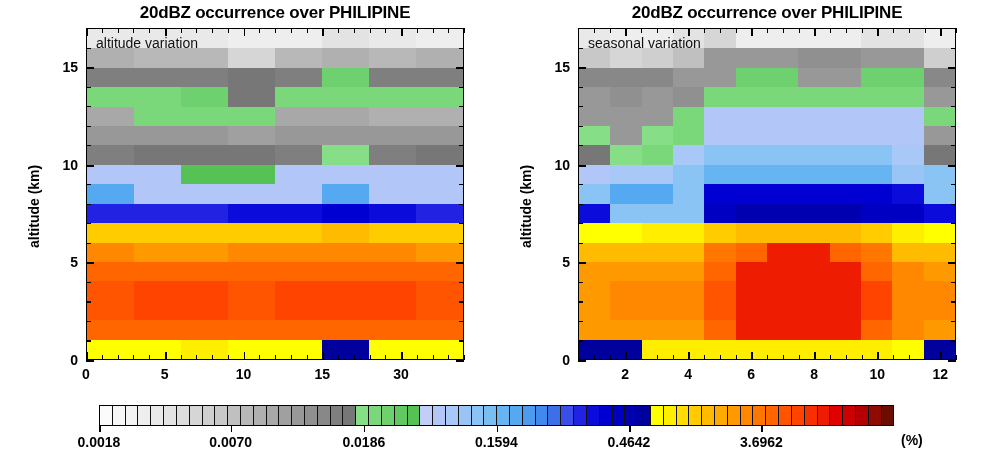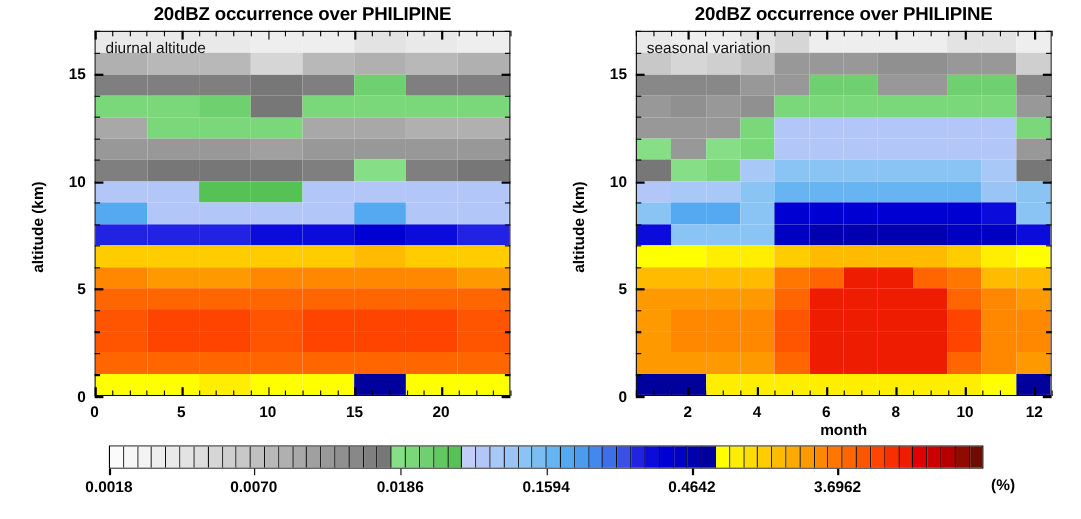--- a/index.html
+++ b/index.html
@@ -174,21 +174,21 @@
         <div class="cell" style="background: rgb(255, 102, 0);"></div>
         <div class="cell" style="background: rgb(255, 255, 0);"></div>
         <div class="cell" style="background: rgb(255, 255, 0);"></div>
         <div class="cell" style="background: rgb(255, 238, 0);"></div>
         <div class="cell" style="background: rgb(255, 255, 0);"></div>
         <div class="cell" style="background: rgb(255, 255, 0);"></div>
         <div class="cell" style="background: rgb(0, 0, 156);"></div>
         <div class="cell" style="background: rgb(255, 255, 0);"></div>
         <div class="cell" style="background: rgb(255, 255, 0);"></div>
       </div>
-    <div class="annot">diurnal altitude</div>
+    <div class="annot">altitude variation</div>
   </div>
   <div class="tickwrap" id="ticks-diurnal" style="left:0;top:0;width:378px;height:332px;">
       <div class="tick" style="left: 0px; top: 324px; width: 1.8px; height: 8px;"></div>
       <div class="tick" style="left: 0px; top: 0px; width: 1.8px; height: 8px;"></div>
       <div class="tick" style="left: 15.75px; top: 327px; width: 1.2px; height: 5px;"></div>
       <div class="tick" style="left: 15.75px; top: 0px; width: 1.2px; height: 5px;"></div>
       <div class="tick" style="left: 31.5px; top: 327px; width: 1.2px; height: 5px;"></div>
       <div class="tick" style="left: 31.5px; top: 0px; width: 1.2px; height: 5px;"></div>
       <div class="tick" style="left: 47.25px; top: 327px; width: 1.2px; height: 5px;"></div>
       <div class="tick" style="left: 47.25px; top: 0px; width: 1.2px; height: 5px;"></div>
@@ -231,21 +231,21 @@
       <div class="tick" style="left: 346.5px; top: 327px; width: 1.2px; height: 5px;"></div>
       <div class="tick" style="left: 346.5px; top: 0px; width: 1.2px; height: 5px;"></div>
       <div class="tick" style="left: 362.25px; top: 327px; width: 1.2px; height: 5px;"></div>
       <div class="tick" style="left: 362.25px; top: 0px; width: 1.2px; height: 5px;"></div>
       <div class="tick" style="left: 378px; top: 327px; width: 1.2px; height: 5px;"></div>
       <div class="tick" style="left: 378px; top: 0px; width: 1.2px; height: 5px;"></div>
       <div class="ticklab" style="left: 0px; top: 338px;">0</div>
       <div class="ticklab" style="left: 78.75px; top: 338px;">5</div>
       <div class="ticklab" style="left: 157.5px; top: 338px;">10</div>
       <div class="ticklab" style="left: 236.25px; top: 338px;">15</div>
-      <div class="ticklab" style="left: 315px; top: 338px;">20</div>
+      <div class="ticklab" style="left: 315px; top: 338px;">30</div>
       <div class="tick" style="left: 0px; top: 332px; width: 8px; height: 1.8px;"></div>
       <div class="tick" style="left: 370px; top: 332px; width: 8px; height: 1.8px;"></div>
       <div class="tick" style="left: 0px; top: 312.471px; width: 5px; height: 1.2px;"></div>
       <div class="tick" style="left: 373px; top: 312.471px; width: 5px; height: 1.2px;"></div>
       <div class="tick" style="left: 0px; top: 292.941px; width: 5px; height: 1.2px;"></div>
       <div class="tick" style="left: 373px; top: 292.941px; width: 5px; height: 1.2px;"></div>
       <div class="tick" style="left: 0px; top: 273.412px; width: 5px; height: 1.2px;"></div>
       <div class="tick" style="left: 373px; top: 273.412px; width: 5px; height: 1.2px;"></div>
       <div class="tick" style="left: 0px; top: 253.882px; width: 5px; height: 1.2px;"></div>
       <div class="tick" style="left: 373px; top: 253.882px; width: 5px; height: 1.2px;"></div>
@@ -586,21 +586,20 @@
       <div class="tick" style="left: 0px; top: 19.5294px; width: 5px; height: 1.2px;"></div>
       <div class="tick" style="left: 373px; top: 19.5294px; width: 5px; height: 1.2px;"></div>
       <div class="tick" style="left: 0px; top: 0px; width: 5px; height: 1.2px;"></div>
       <div class="tick" style="left: 373px; top: 0px; width: 5px; height: 1.2px;"></div>
       <div class="ticklabY" style="left: -34px; top: 332px; width: 26px;">0</div>
       <div class="ticklabY" style="left: -34px; top: 234.353px; width: 26px;">5</div>
       <div class="ticklabY" style="left: -34px; top: 136.706px; width: 26px;">10</div>
       <div class="ticklabY" style="left: -34px; top: 39.0588px; width: 26px;">15</div>
     </div>
   <div class="ylab" style="left:-60px;top:220px;">altitude (km)</div>
-  <div class="xlab" style="left:0;top:354px;">month</div>
 </div>
 
 <div id="cbar-wrap" style="left:0;top:0;width:983px;height:472px;">
   <div id="cbar" style="left:99px;top:405px;width:795px;height:21px;">
       <div style="background: rgb(251, 251, 251);"></div>
       <div style="background: rgb(247, 247, 247);"></div>
       <div style="background: rgb(243, 243, 243);"></div>
       <div style="background: rgb(238, 238, 238);"></div>
       <div style="background: rgb(233, 233, 233);"></div>
       <div style="background: rgb(227, 227, 227);"></div>

